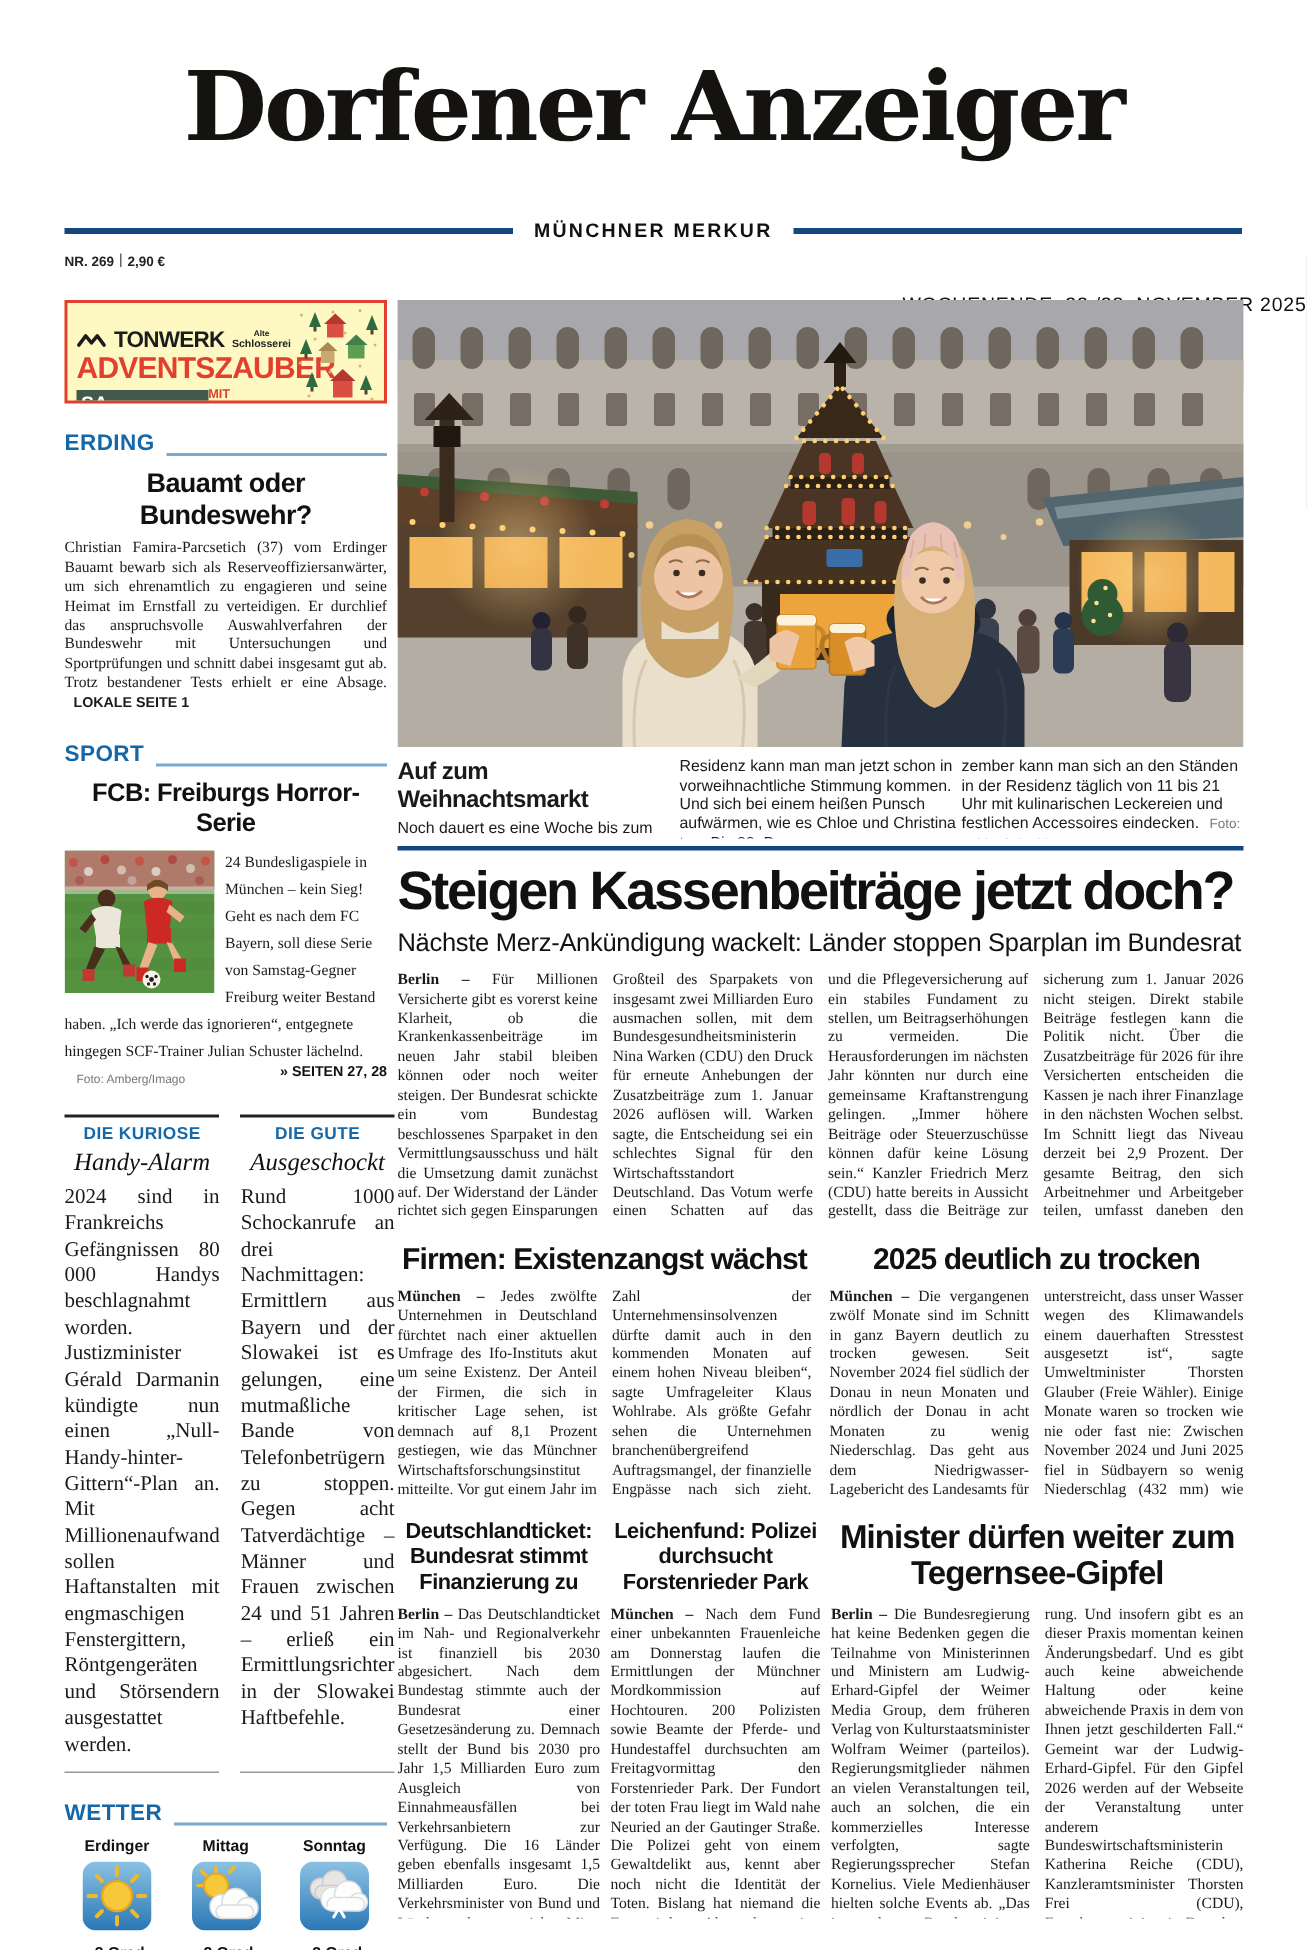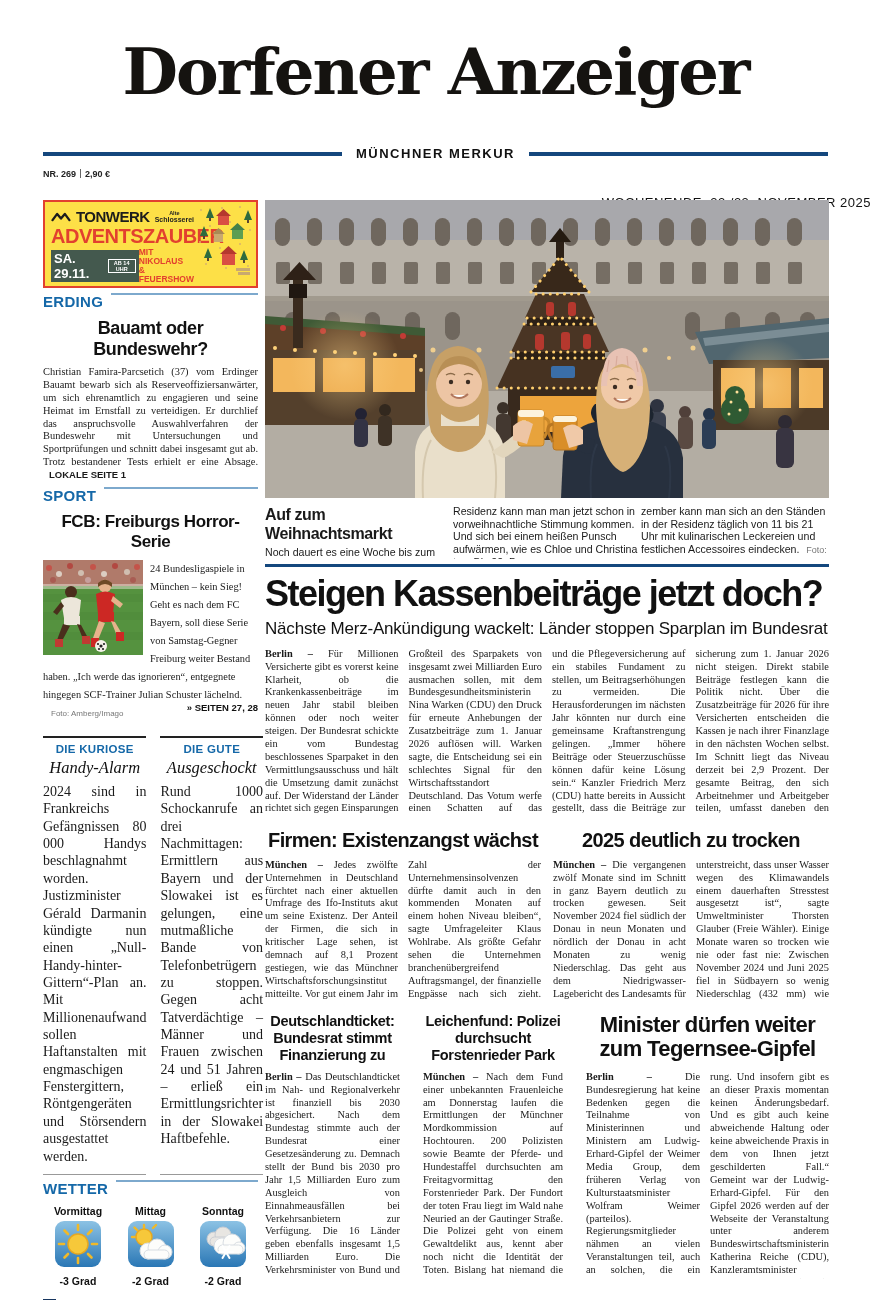--- a/index.html
+++ b/index.html
@@ -11,33 +11,33 @@
   .brand-row{position:absolute;left:43px;right:43px;top:146px;display:flex;align-items:center;}
   .brand-row .rule{flex:1;height:4px;background:#14477d;}
   .brand-row .brand{margin:0 14px;font-size:13px;font-weight:700;letter-spacing:1.5px;white-space:nowrap;}
   .date-line{position:absolute;left:0;top:166px;width:100%;text-align:right;font-size:13px;font-weight:400;letter-spacing:.5px;margin-top:29px;}
   .issue-line{position:absolute;left:43px;top:169px;font-size:9px;font-weight:700;color:#222;}
   .issue-line .sep{display:inline-block;width:1px;height:9px;background:#666;margin:0 4px;vertical-align:-1px;}
   
   .leftcol{position:absolute;left:43px;top:200px;width:215px;}
   .maincol{position:absolute;left:265px;top:200px;width:564px;}
   
-  .ad{position:relative;border:2px solid #e2402f;background:#fde047;height:88px;padding:6px 62px 4px 6px;box-sizing:border-box;overflow:hidden;}
+  .ad{position:relative;border:2px solid #e2402f;background:#fef9c3;height:69px;padding:16px 62px 4px 6px;box-sizing:border-box;overflow:hidden;}
   .ad-houses{position:absolute;right:2px;top:2px;}
   .ad-row1{display:flex;align-items:center;gap:5px;}
   .ad-logo-text{font-size:15px;font-weight:700;letter-spacing:-.5px;color:#1c1c1c;}
   .ad-badge{font-size:5.5px;font-weight:700;color:#222;text-align:center;line-height:1.1;}
   .ad-badge .b2{font-size:7px;}
   .ad-title{font-size:20px;font-weight:700;letter-spacing:-.5px;color:#e2402f;line-height:1;margin-top:1px;}
   .ad-row3{display:flex;align-items:center;gap:0;margin-top:2px;}
   .ad-datebox{background:#44594e;color:#fff;font-weight:700;font-size:13px;padding:1px 3px;display:flex;align-items:center;gap:3px;}
   .ad-time{font-size:5.5px;border:1px solid #fff;padding:0 1px;line-height:1.1;text-align:center;}
   .ad-sub{color:#e2402f;font-weight:700;font-size:8.5px;line-height:1.05;}
   
-  .sec-h{display:flex;align-items:flex-start;margin-top:5px;}
+  .sec-h{display:flex;align-items:flex-end;margin-top:18px;}
   .sec-h .t{font-size:15px;font-weight:700;color:#1568a8;letter-spacing:.3px;}
   .sec-h .l{flex:1;height:2px;background:#7da9cd;margin-left:8px;}
   .news-h{font-size:18px;font-weight:700;text-align:center;letter-spacing:-.4px;margin:8px 0 6px;}
   .body-txt{font-family:"Liberation Serif",serif;font-size:10.4px;line-height:1.24;text-align:justify;color:#1a1a1a;}
   .pageref{font-family:"Liberation Sans",sans-serif;font-size:9.5px;font-weight:700;white-space:nowrap;}
   .sport-wrap{overflow:hidden;margin-top:2px;}
   .sport-img{float:left;margin:2px 7px 2px 0;}
   .credit{font-size:8px;color:#777;font-family:"Liberation Sans",sans-serif;}
   
   .duo{display:flex;gap:14px;margin-top:16px;}
@@ -73,21 +73,21 @@
   .lead-h1{font-size:36px;font-weight:700;letter-spacing:-1.5px;line-height:1.05;margin-top:8px;white-space:nowrap;}
   .lead-sub{font-size:17px;font-weight:400;letter-spacing:-.2px;margin-top:6px;color:#111;}
   .cols4{display:flex;gap:10px;margin-top:9px;height:168px;overflow:hidden;}
   .cols4 .col{flex:1;}
   .cityb{font-weight:700;font-family:"Liberation Serif",serif;}
   .row2{display:flex;gap:12px;margin-top:13px;}
   .half{flex:1;}
   .half-h{font-size:20px;font-weight:700;letter-spacing:-.6px;text-align:center;white-space:nowrap;}
   .half-cols{display:flex;gap:10px;margin-top:7px;height:142px;overflow:hidden;}
   .half-cols .col{flex:1;}
-  .row3{display:flex;gap:23px;margin-top:12px;}
+  .row3{display:flex;gap:7px;margin-top:12px;}
   .r3a{width:135px;} .r3b{width:140px;} .r3c{flex:1;}
   .small-h{font-size:14.5px;font-weight:700;letter-spacing:-.3px;line-height:1.18;text-align:center;height:54px;overflow:hidden;}
   .med-h{font-size:22px;font-weight:700;letter-spacing:-.6px;line-height:1.12;text-align:center;height:54px;}
   .r3-body{margin-top:4px;height:208px;overflow:hidden;}
   .r3c-cols{display:flex;gap:10px;margin-top:4px;height:208px;overflow:hidden;}
   .r3c-cols .col{flex:1;}
 </style>
 </head>
 <body>
 
@@ -247,21 +247,21 @@
         <div class="body-txt">Rund 1000 Schockanrufe an drei Nachmittagen: Ermittlern aus Bayern und der Slowakei ist es gelungen, eine mutmaßliche Bande von Telefonbetrügern zu stoppen. Gegen acht Tatverdächtige – Männer und Frauen zwischen 24 und 51 Jahren – erließ ein Ermittlungsrichter in der Slowakei Haftbefehle.</div>
       </div>
     </div>
 
     <div class="sec-h">
       <span class="t">WETTER</span>
         <span class="l"></span>
     </div>
     <div class="wetter-row">
       <div class="w-item">
-        <div class="w-label">Vormittag</div>
+        <div class="w-label">Erdinger</div>
         <svg width="46" height="46" viewBox="0 0 46 46">
           <defs>
               <linearGradient id="wg1" x1="0" y1="0" x2="0" y2="1">
                 <stop offset="0" stop-color="#8cc2e4"></stop>
                 <stop offset="1" stop-color="#2a77b5"></stop>
               </linearGradient>
             </defs>
           <rect width="46" height="46" rx="9" fill="url(#wg1)"></rect>
           <g stroke="#f0b929" stroke-width="2.6" stroke-linecap="round">
               <line x1="23" y1="4" x2="23" y2="9"></line>

